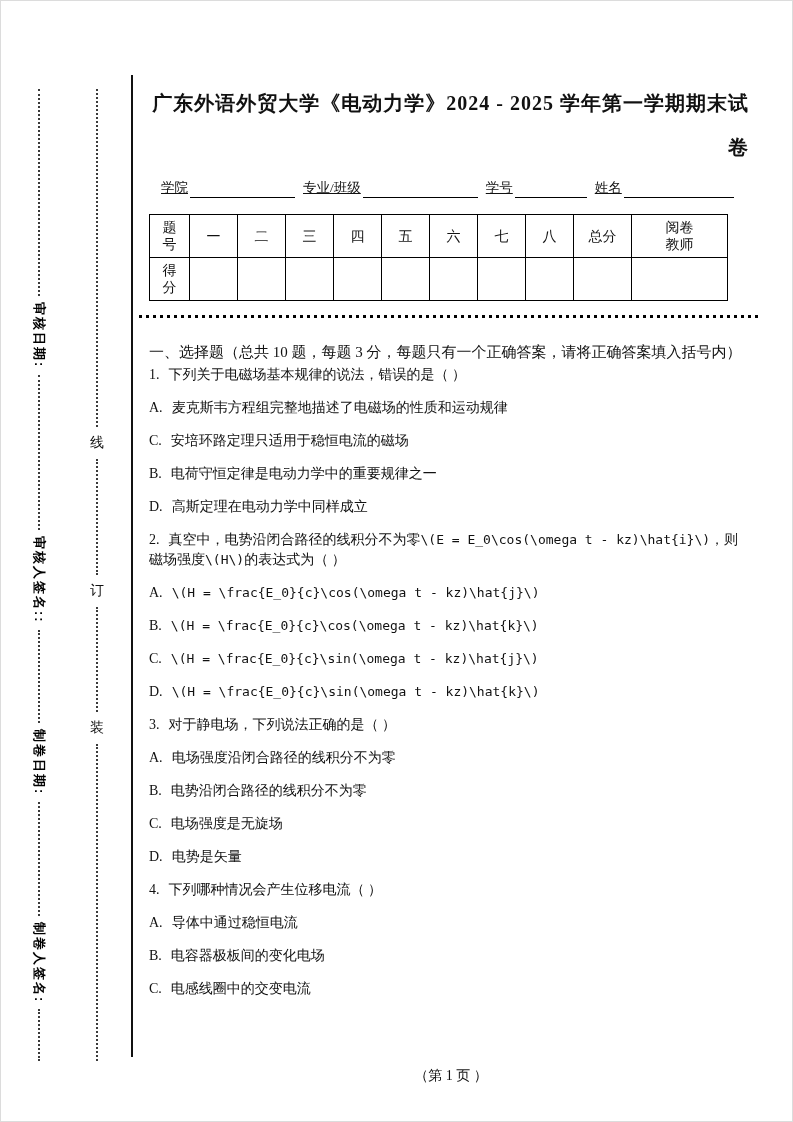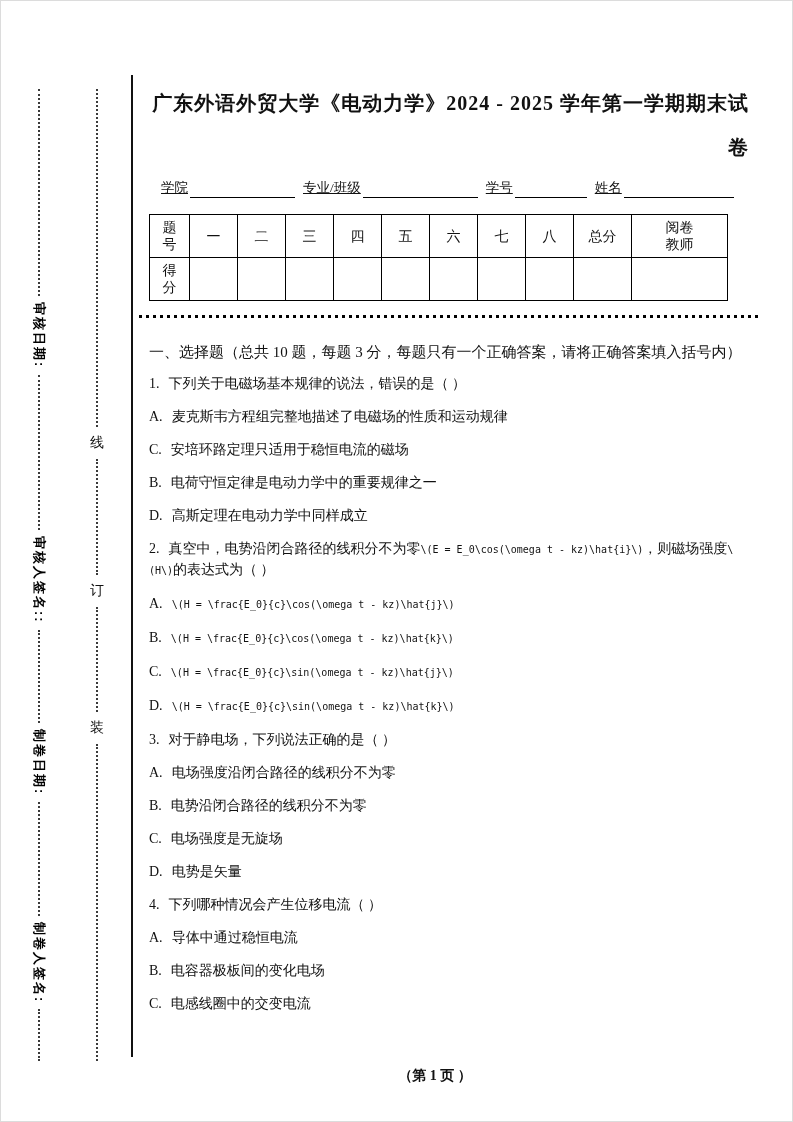--- a/index.html
+++ b/index.html
@@ -51,29 +51,29 @@
   }
 
   .dot-sep {
     height:5px; margin:13px 0 0 -12px; width:624px;
     background-image:radial-gradient(circle, #000 1.7px, transparent 1.9px);
     background-size:7px 5px; background-repeat:repeat-x; background-position:left center;
   }
 
   .section-heading { margin-top:20px; font-size:15px; line-height:26px; }
 
-  #questions { margin-top:9px; }
+  #questions { }
   .line { font-size:14px; line-height:20px; margin-bottom:13px; }
   .q-num { margin-right:9px; }
-  .formula { font-family:"DejaVu Sans Mono", monospace; font-size:10px; }
+  .formula { font-family:"DejaVu Sans Mono", monospace; font-size:13px; }
   .plain { }
 
   .footer {
-    position:absolute; left:124px; width:620px; top:1066px;
-    text-align:center; font-weight:bold; font-size:14px;
+    position:absolute; left:140px; width:620px; top:1066px;
+    text-align:center; font-weight:normal; font-size:14px;
   }
 </style>
 </head>
 <body>
 
 <div class="sheet">
 
   <div class="stamp-col">
     <div class="dotseg g20"></div>
     <div class="stamp">审核日期:</div>

